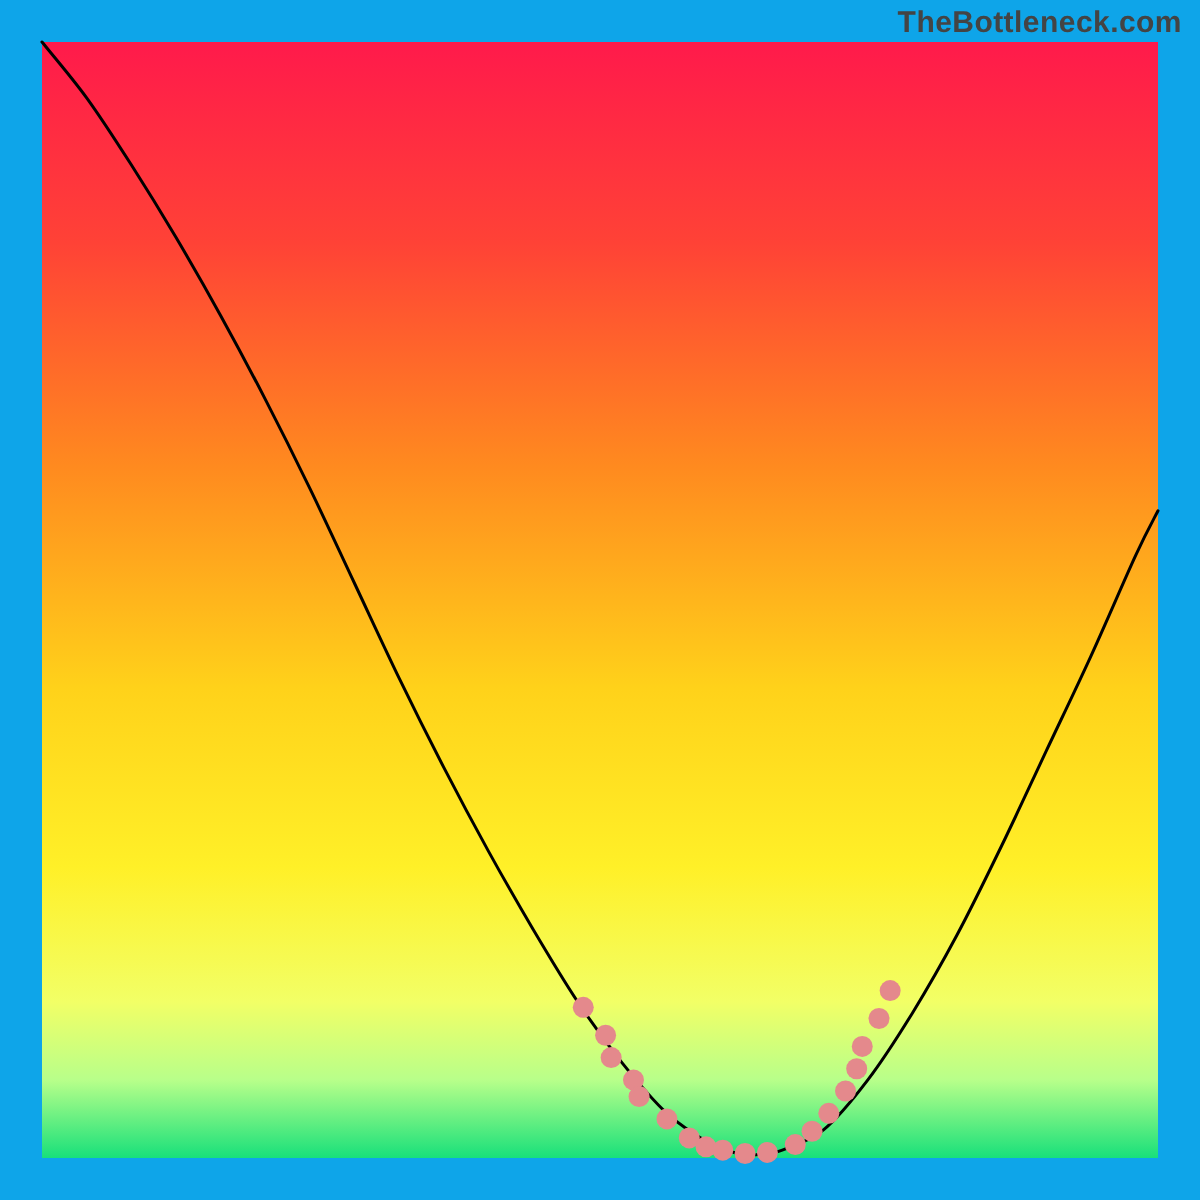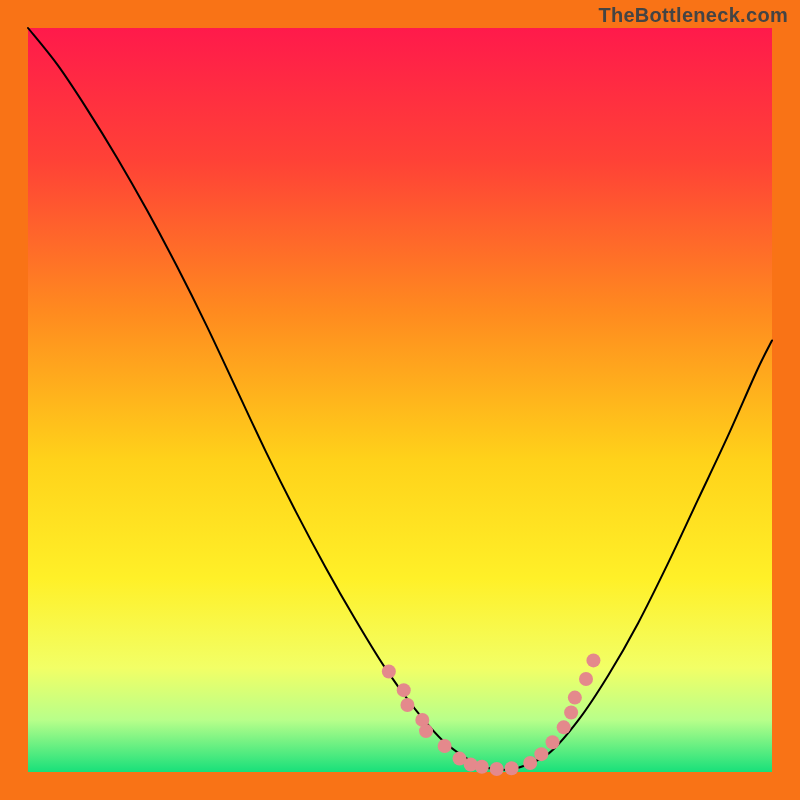--- a/index.html
+++ b/index.html
@@ -8,21 +8,21 @@
     width: 800px;
     height: 800px;
     background: #000;
     overflow: hidden;
     font-family: Arial, Helvetica, sans-serif;
   }
   .stage {
     position: relative;
     width: 800px;
     height: 800px;
-    background: #f97316;
+    background: #0ea5e9;
   }
   .watermark {
     position: absolute;
     top: 4px;
     right: 12px;
     color: #444;
     font-size: 20px;
     font-weight: 600;
     letter-spacing: 0.3px;
     user-select: none;

